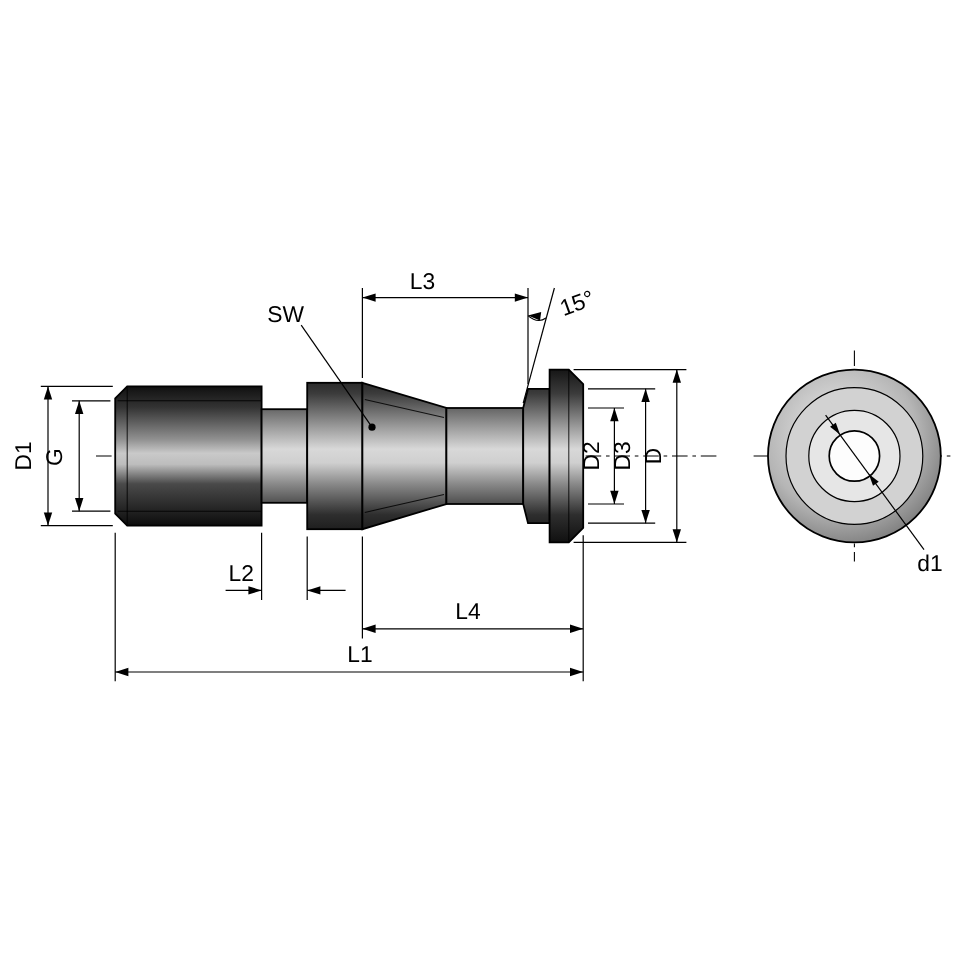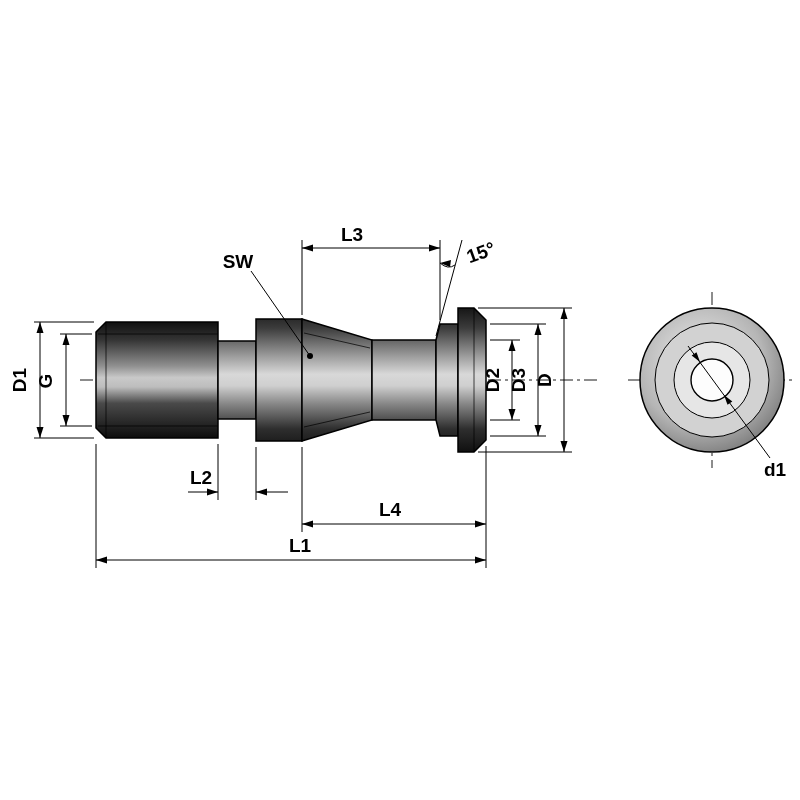--- a/index.html
+++ b/index.html
@@ -1,20 +1,20 @@
 <!DOCTYPE html>
 <html style="--line: #000000; --background: #ffffff; --metal_dark: #161616; --metal_light: #d8d8d8;"><head>
 <meta charset="utf-8">
 <style>
   :root{
     --line:#000000;
     --background:#ffffff;
   }
   html,body{margin:0;padding:0;background:var(--background);}
-  .canvas{position:relative;width:800px;height:568px;background:var(--background);overflow:hidden;font-weight:bold;}
+  .canvas{position:relative;width:800px;height:568px;background:var(--background);overflow:hidden;}
   svg{display:block;}
   .ln{stroke:var(--line);stroke-width:1;fill:none;}
   .thin{stroke:var(--line);stroke-width:.85;fill:none;opacity:.85;}
   .cl{stroke:var(--line);stroke-width:.9;fill:none;stroke-dasharray:13 4 3 4;}
   .arr{fill:var(--line);stroke:none;}
   .part{stroke:var(--line);stroke-width:1.5;}
   .lbl{font-family:"Liberation Sans",sans-serif;font-size:19px;fill:var(--line);}
 </style>
 </head>
 <body>

